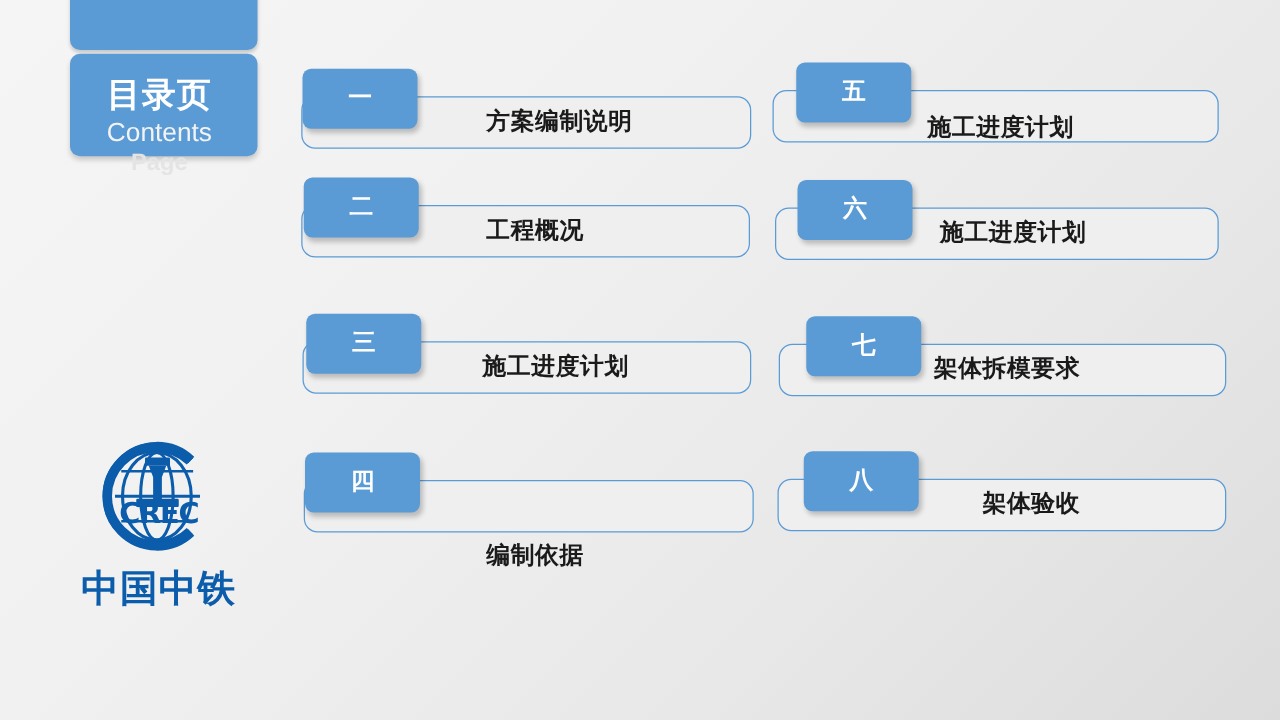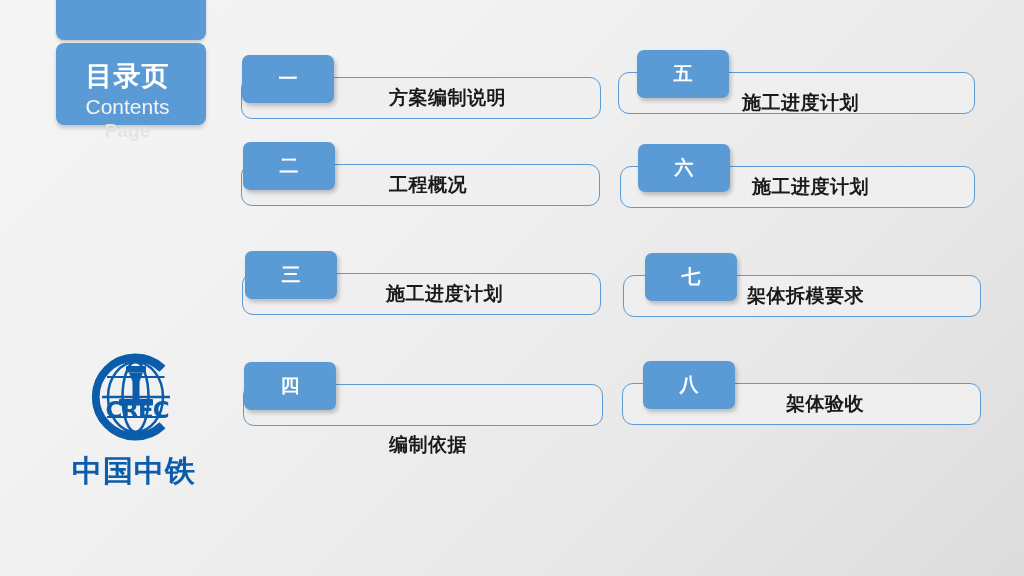--- a/index.html
+++ b/index.html
@@ -109,24 +109,24 @@
     text-align: center;
     line-height: 48px;
     font-size: 19px;
     font-weight: bold;
     color: #ffffff;
   }
 
   
   .logo-wrap {
     position: absolute;
-    left: 72px;
+    left: 62px;
     top: 352px;
     width: 130px;
-    text-align: left;
+    text-align: center;
   }
   .logo-mark {
     display: block;
     width: 100px;
     height: 90px;
     margin: 0 auto;
   }
   .logo-text {
     display: block;
     margin-top: 9px;

